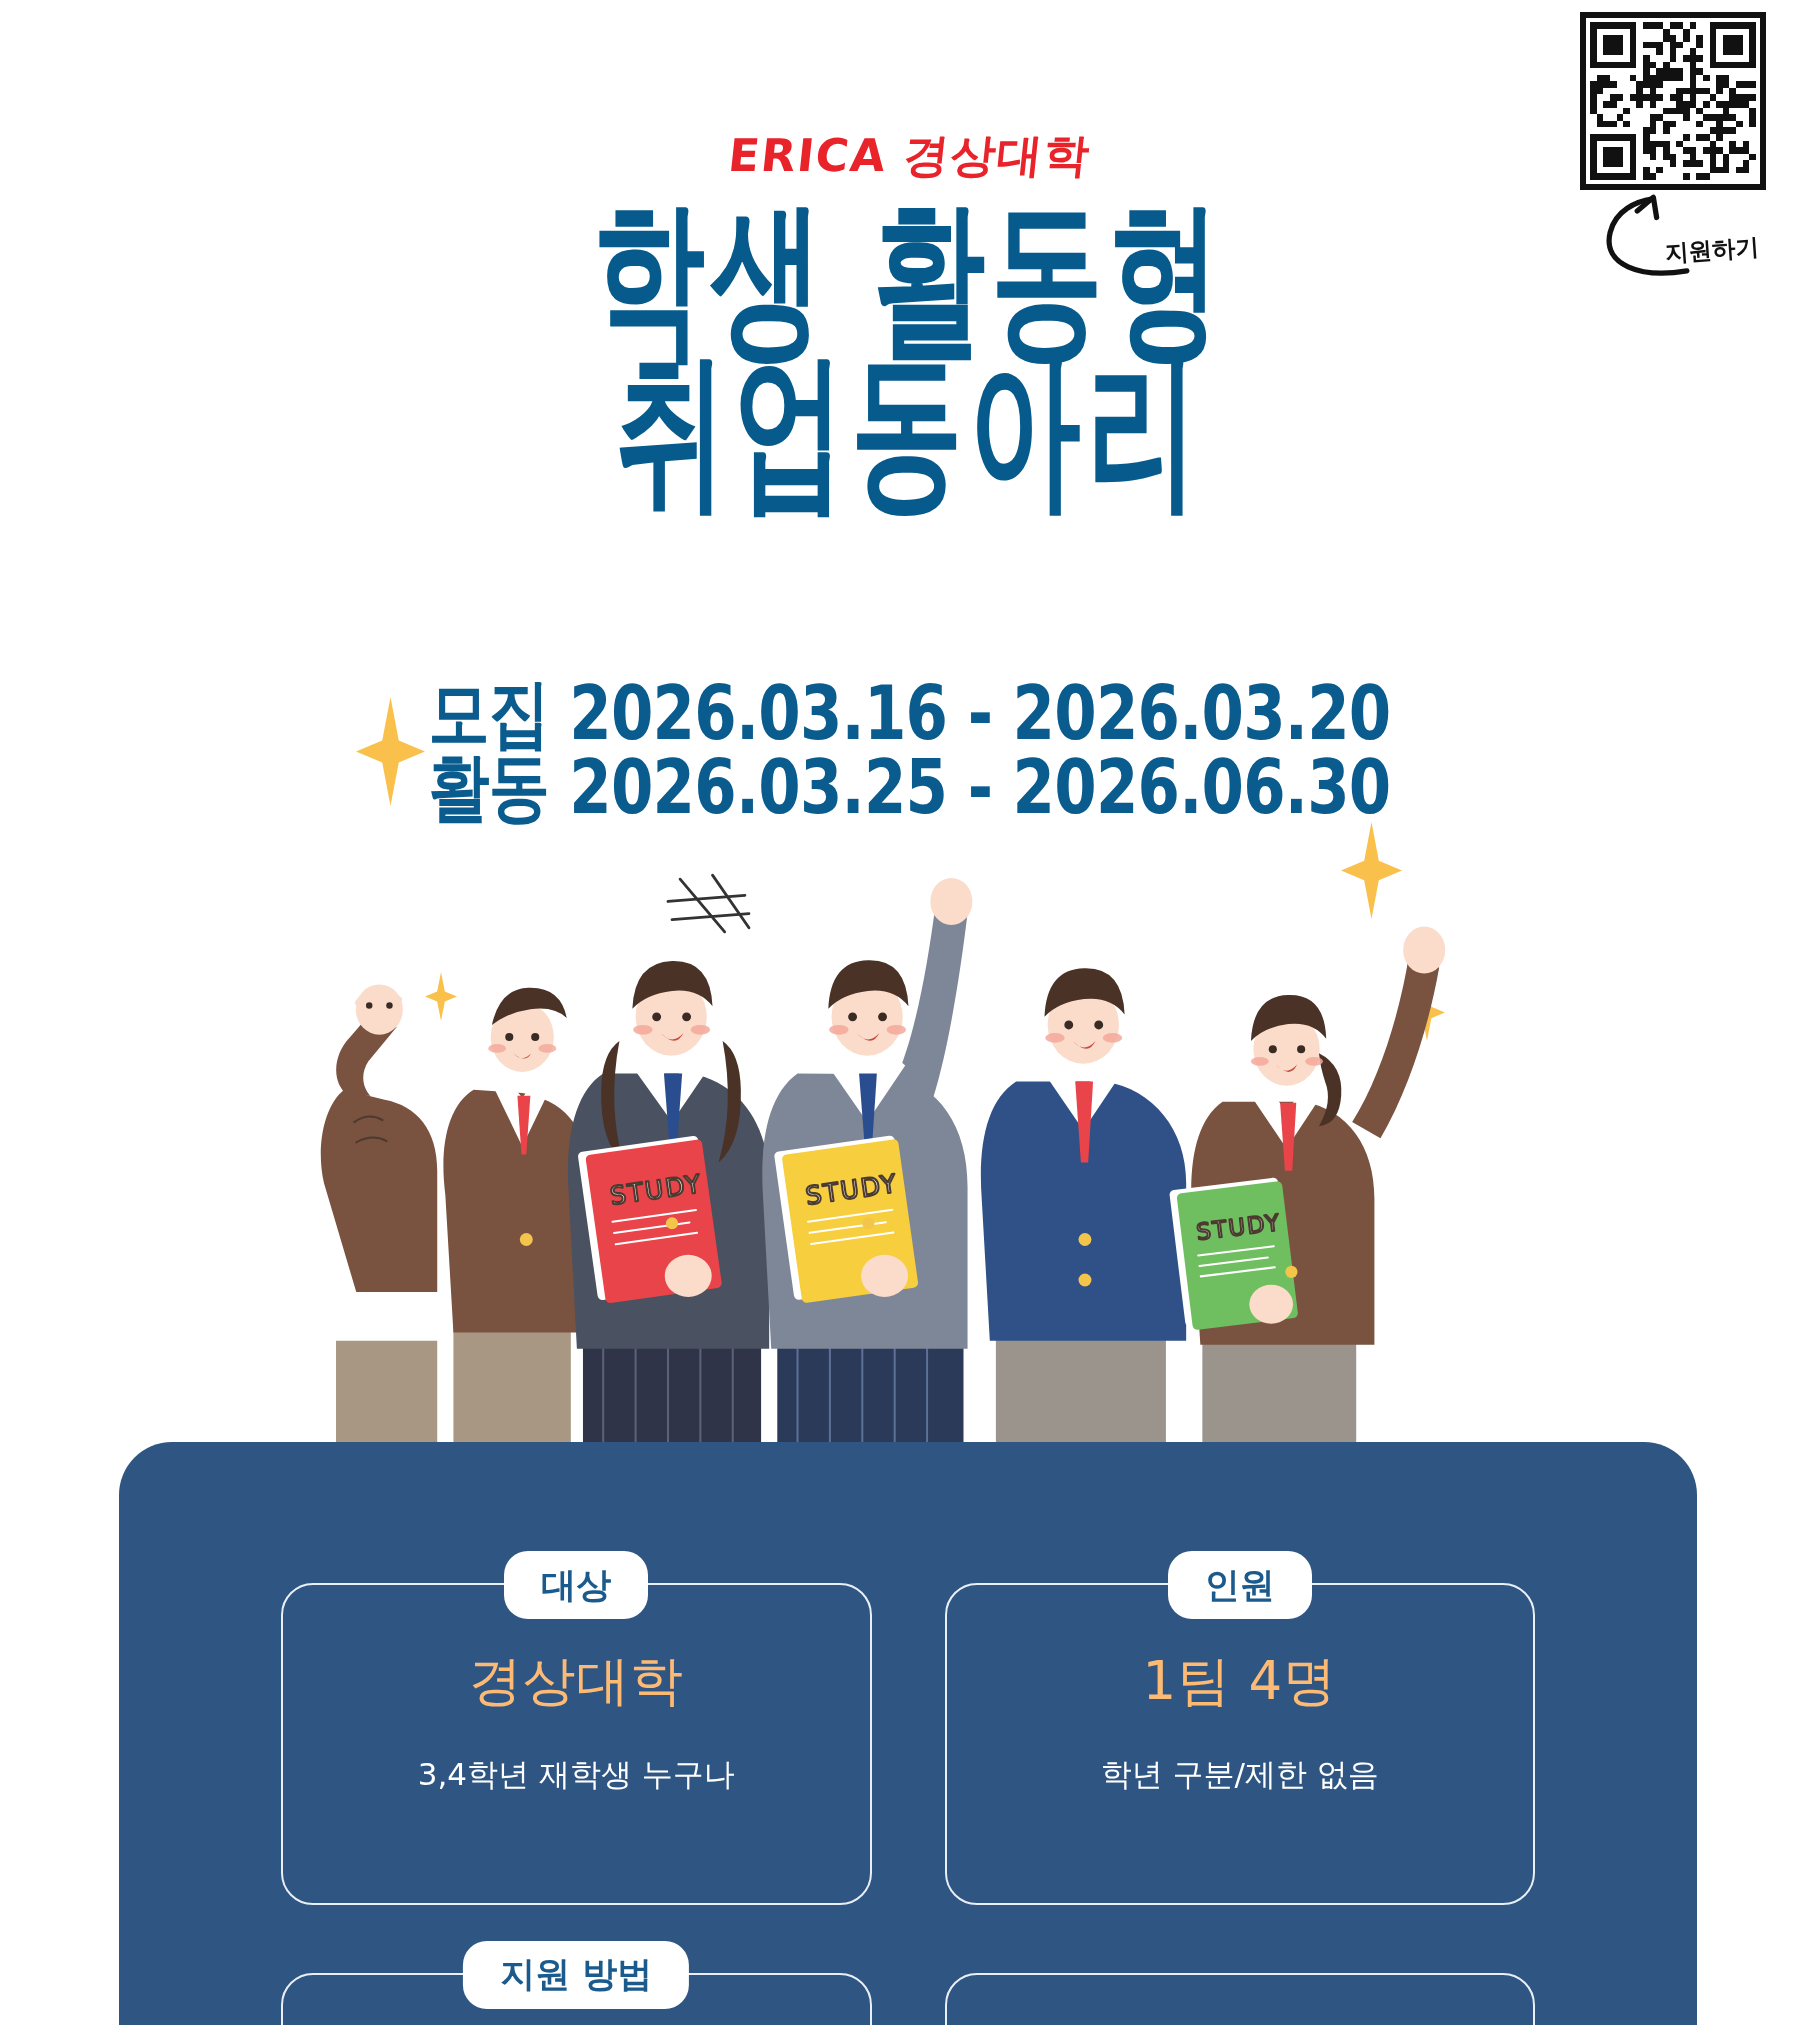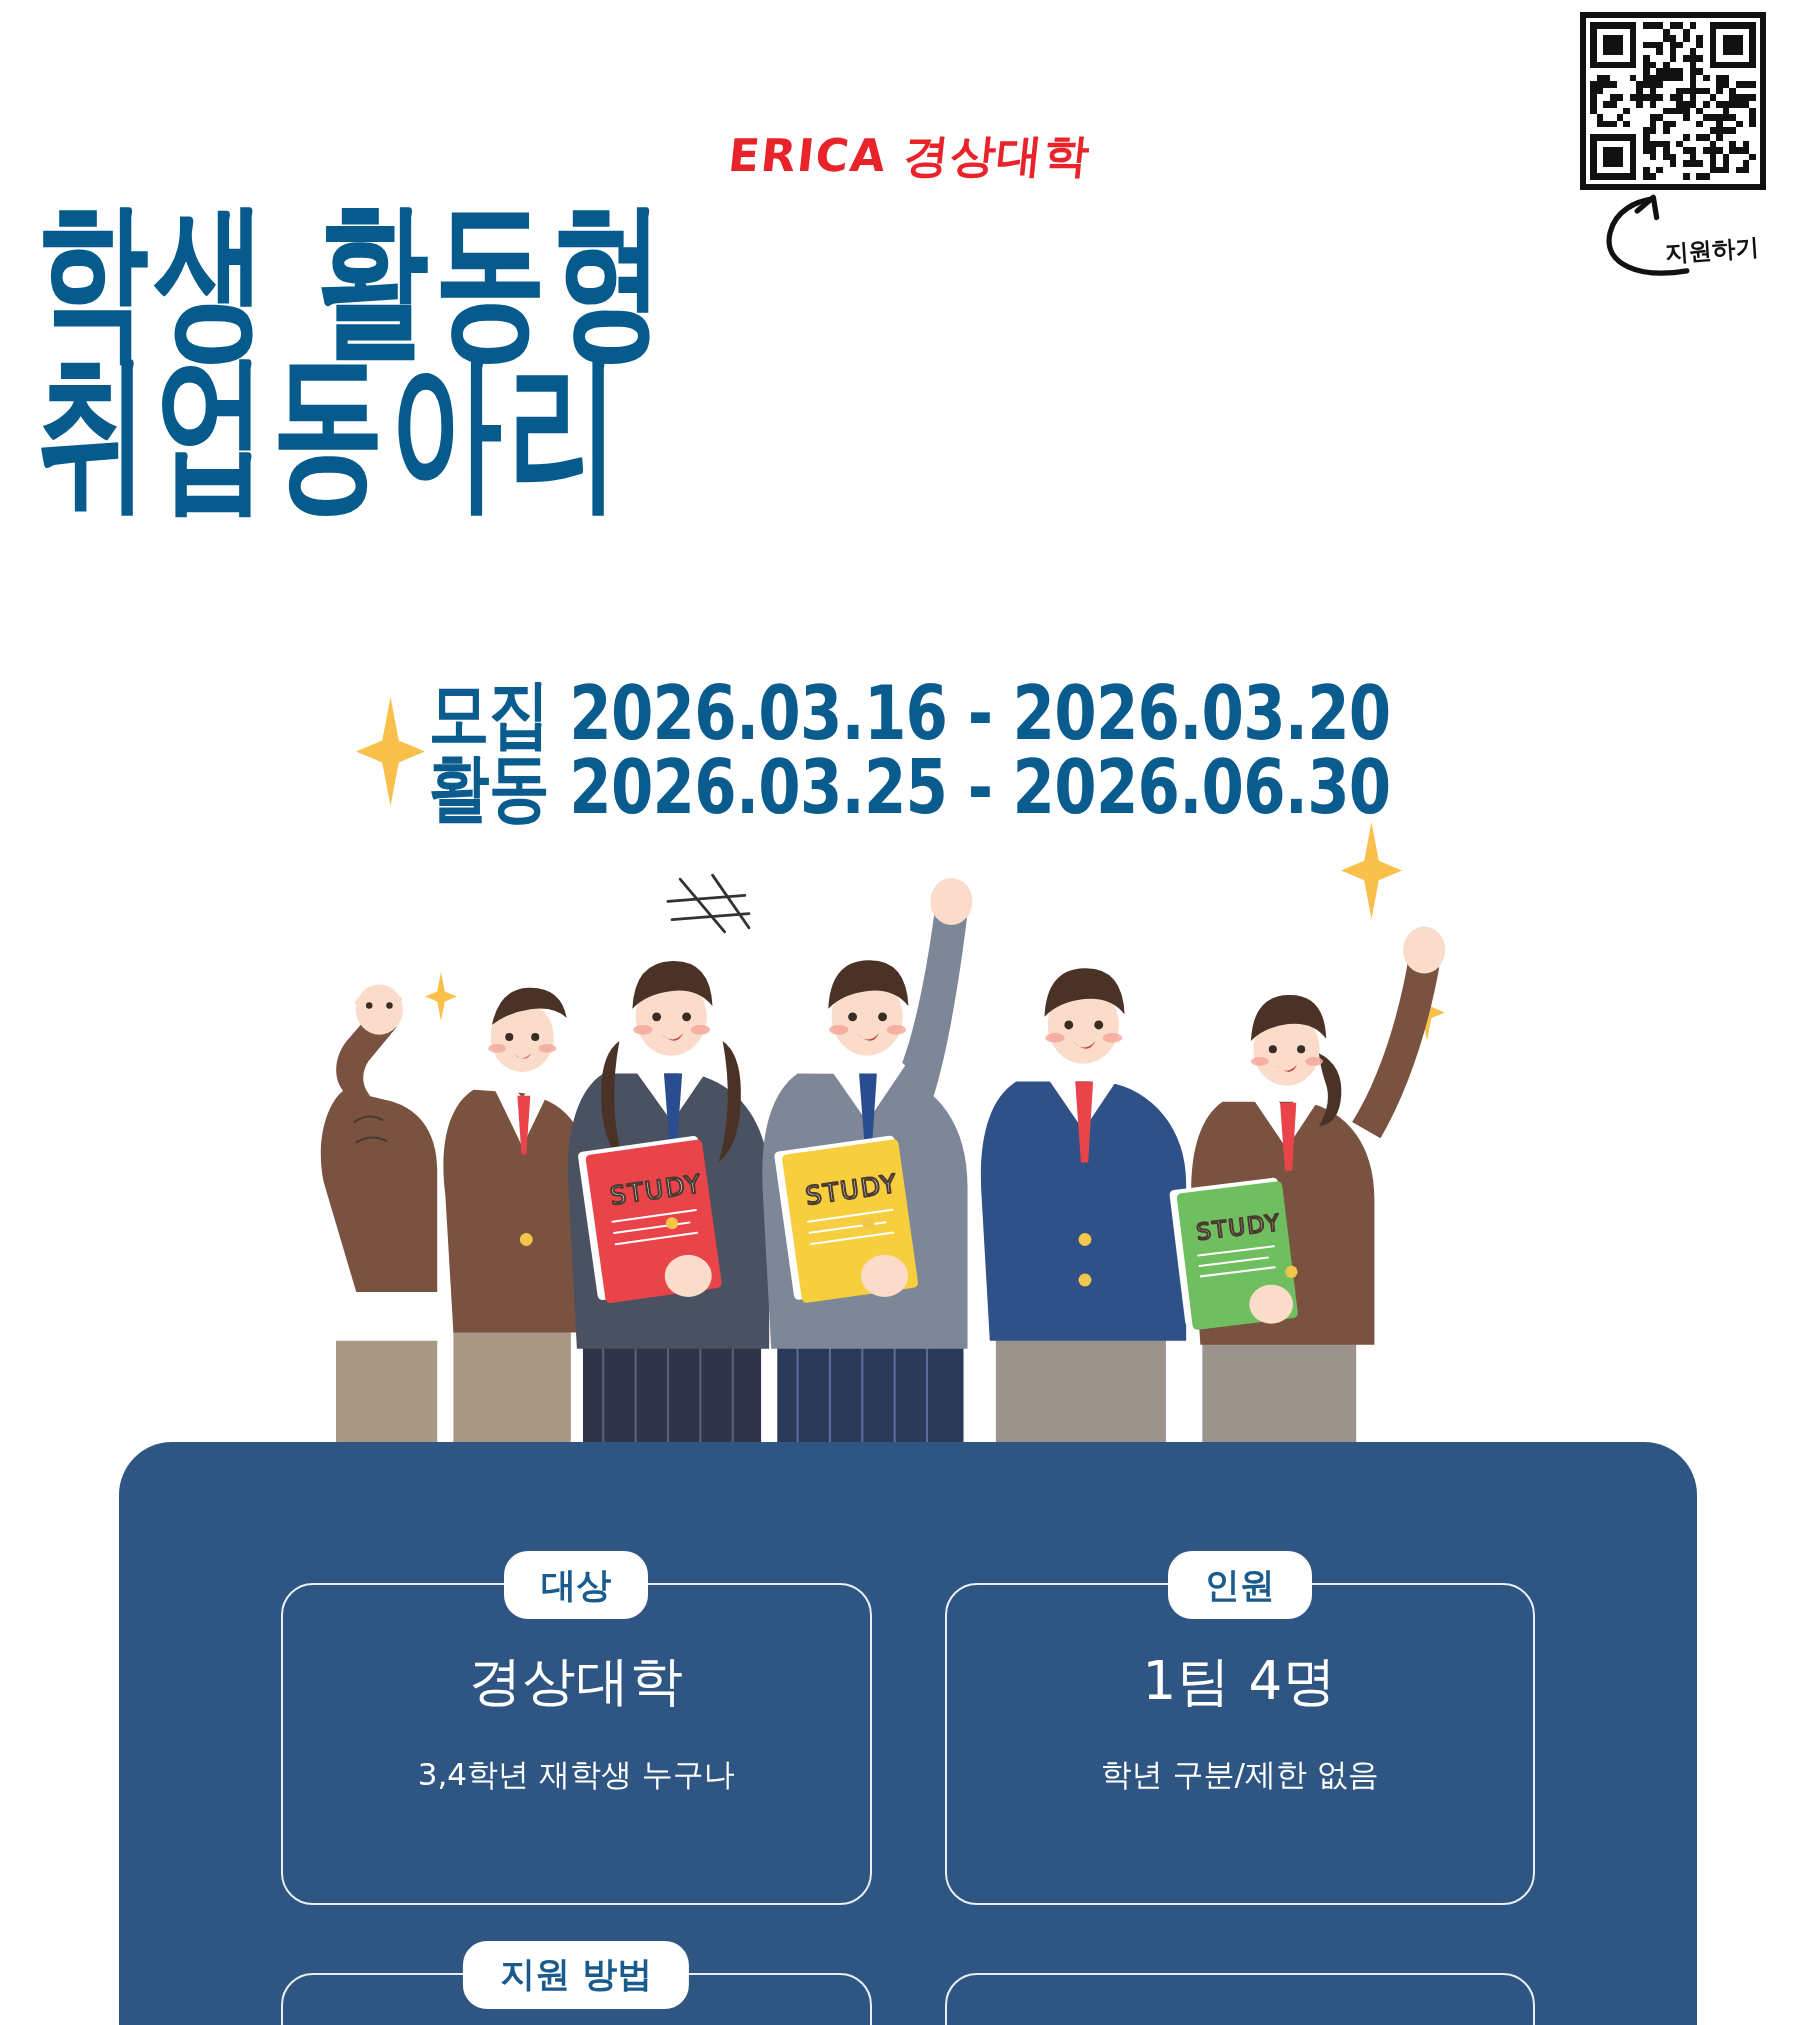--- a/index.html
+++ b/index.html
@@ -30,21 +30,21 @@
     transform:rotate(-4deg); white-space:nowrap;
   }
 
   
   .kicker{
     position:absolute; top:126px; left:0; width:1819px; text-align:center;
     font-size:45px; color:#E8232A; font-weight:700; letter-spacing:1.6px;
     font-family:"DejaVu Sans", sans-serif;
     transform:skewX(-6deg);
   }
-  .title-wrap{ position:absolute; top:198px; left:0; width:1819px; }
+  .title-wrap{ position:absolute; top:198px; left:0; width:1819px; text-align:center; }
   .title-line{
     font-size:117px; line-height:0.95; font-weight:900;
     color:#065B8C; letter-spacing:5.7px;
     font-family:"DejaVu Sans", sans-serif;
     transform:scaleY(1.45) scaleX(0.96);
     transform-origin:center top;
     margin-bottom:41px;
   }
   .title-line.second{ margin-bottom:0; }
 
@@ -90,21 +90,21 @@
     padding-top:61px;
   }
   .card-badge{
     position:absolute; left:50%; top:0; transform:translateX(-50%);
     background:#FFFFFF; border-radius:24px;
     padding:10.5px 37px; z-index:3;
     font-size:35px; font-weight:800; color:#1A5A8C;
     white-space:nowrap; font-family:"DejaVu Sans", sans-serif;
   }
   .card-main{
-    font-size:53px; font-weight:400; color:#ffffff;
+    font-size:53px; font-weight:400; color:#fdba74;
     letter-spacing:0.8px; white-space:nowrap;
     font-family:"DejaVu Sans", sans-serif;
   }
   .card-sub{
     margin-top:36px; font-size:31px; font-weight:400; color:#FFFFFF;
     white-space:nowrap; text-align:center; line-height:1.3;
     font-family:"DejaVu Sans", sans-serif;
   }
   .card-sub .ln{ display:block; }
 </style>

